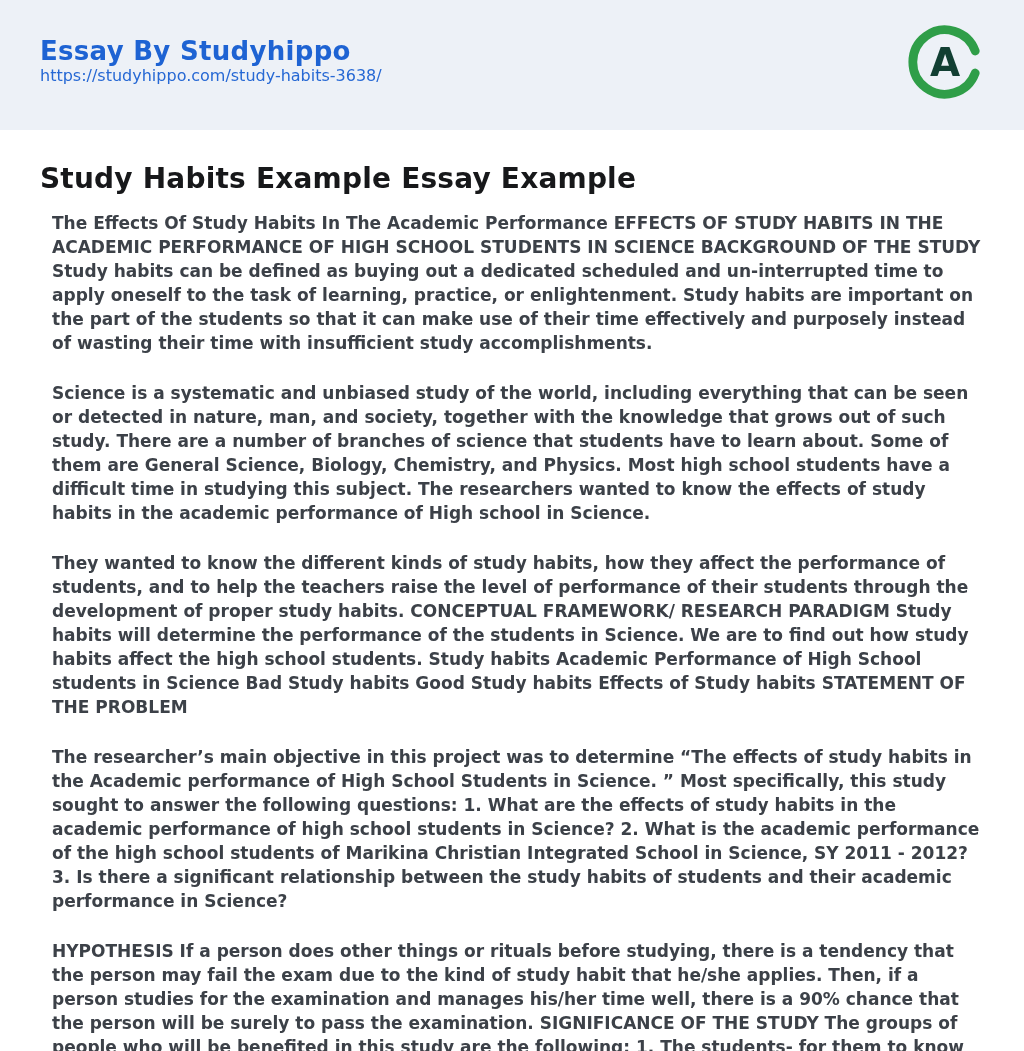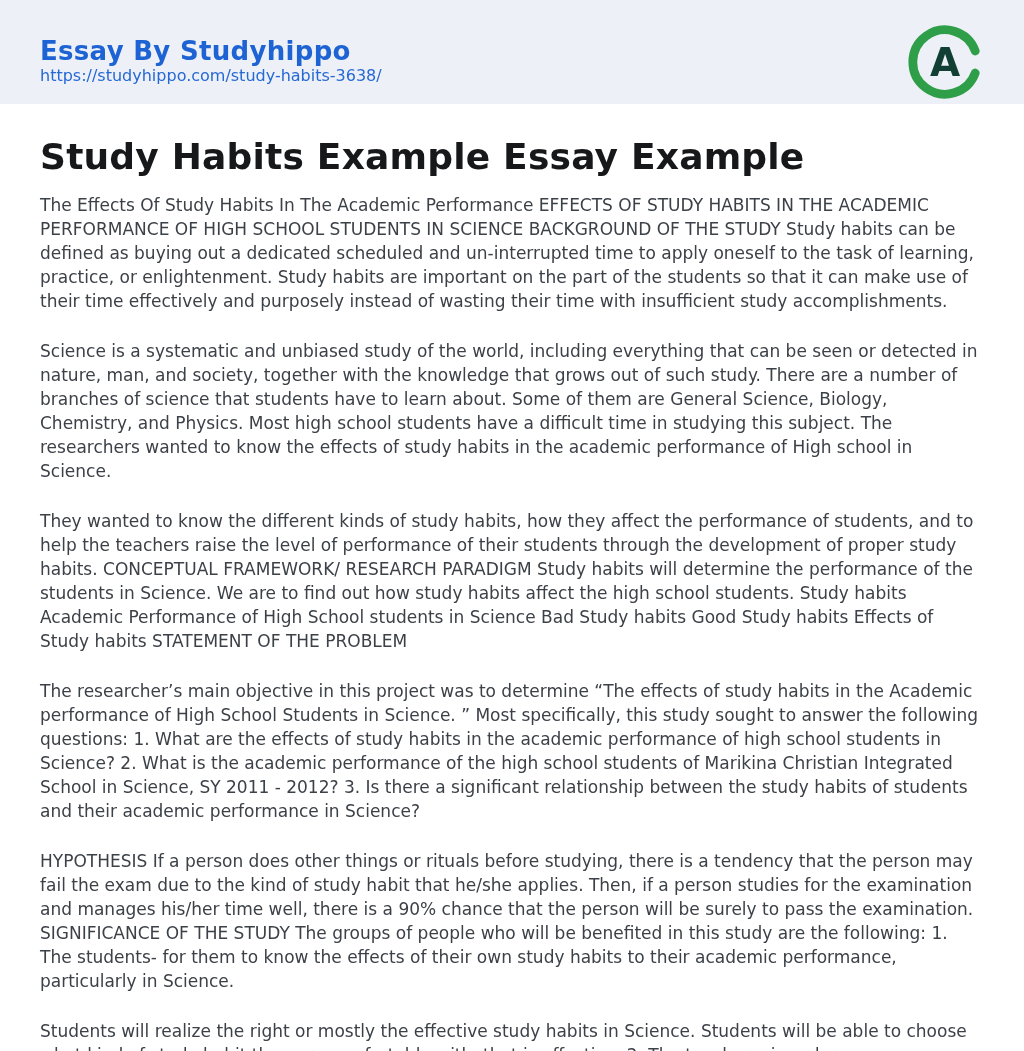--- a/index.html
+++ b/index.html
@@ -6,21 +6,21 @@
   html, body { margin: 0; padding: 0; }
   body {
     width: 1024px;
     height: 1051px;
     background: #ffffff;
     font-family: "DejaVu Sans", sans-serif;
     overflow: hidden;
   }
   .header {
     background: #edf1f7;
-    height: 104px;
+    height: 130px;
     padding: 36px 26px 0 40px;
     position: relative;
   }
   .site-label {
     color: #1e63d3;
     font-size: 26px;
     font-weight: bold;
     letter-spacing: 0.3px;
     display: block;
   }
@@ -35,32 +35,33 @@
     position: absolute;
     top: 23px;
     right: 40px;
     width: 78px;
     height: 78px;
   }
   .content {
     padding: 20px 40px 0 40px;
   }
   .title {
-    font-size: 36px;
+    font-size: 28px;
     font-weight: bold;
     color: #17181a;
     margin: 12px 0 16px 0;
     letter-spacing: 0.2px;
   }
   .para {
     font-size: 17px;
     line-height: 24px;
     color: #3c4148;
-    margin: 0 0 26px 0;
+    margin: 0 0 26px 12px;
     max-width: 948px;
+    font-weight: bold;
   }
 </style>
 </head>
 <body>
 
 <div class="header">
   <span class="site-label">Essay By Studyhippo</span>
   <a class="site-url">https://studyhippo.com/study-habits-3638/</a>
   <span class="logo">
     <svg width="78" height="78" viewBox="0 0 80 80" aria-hidden="true">

